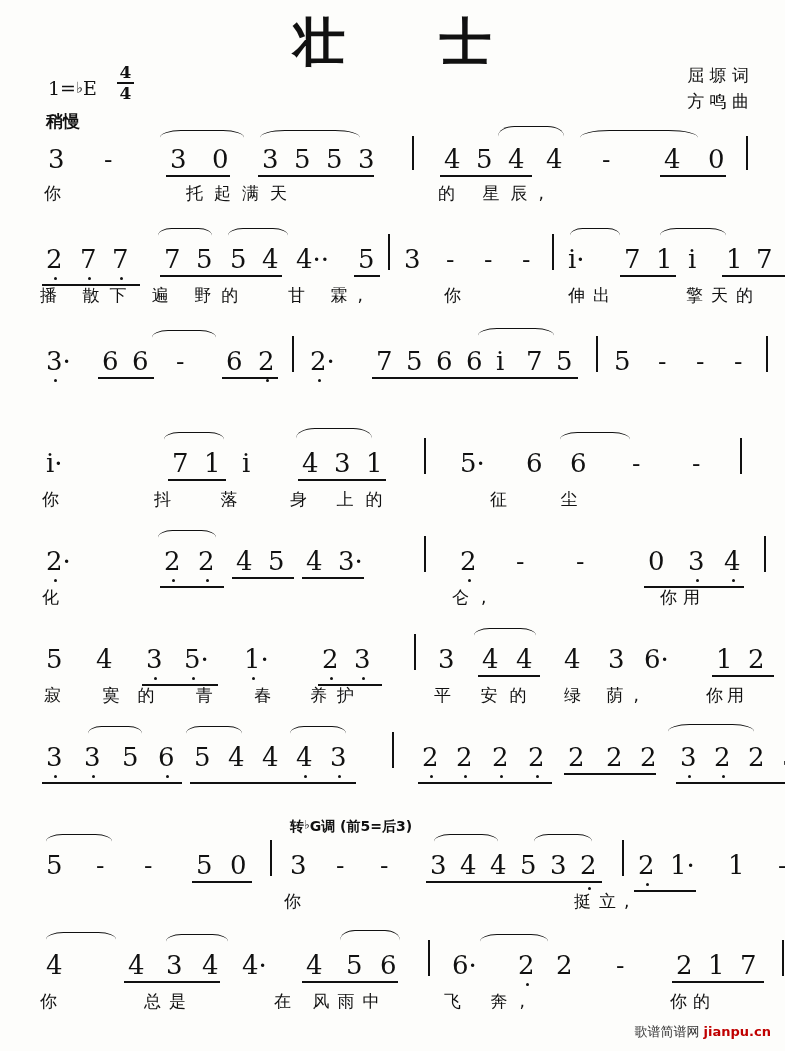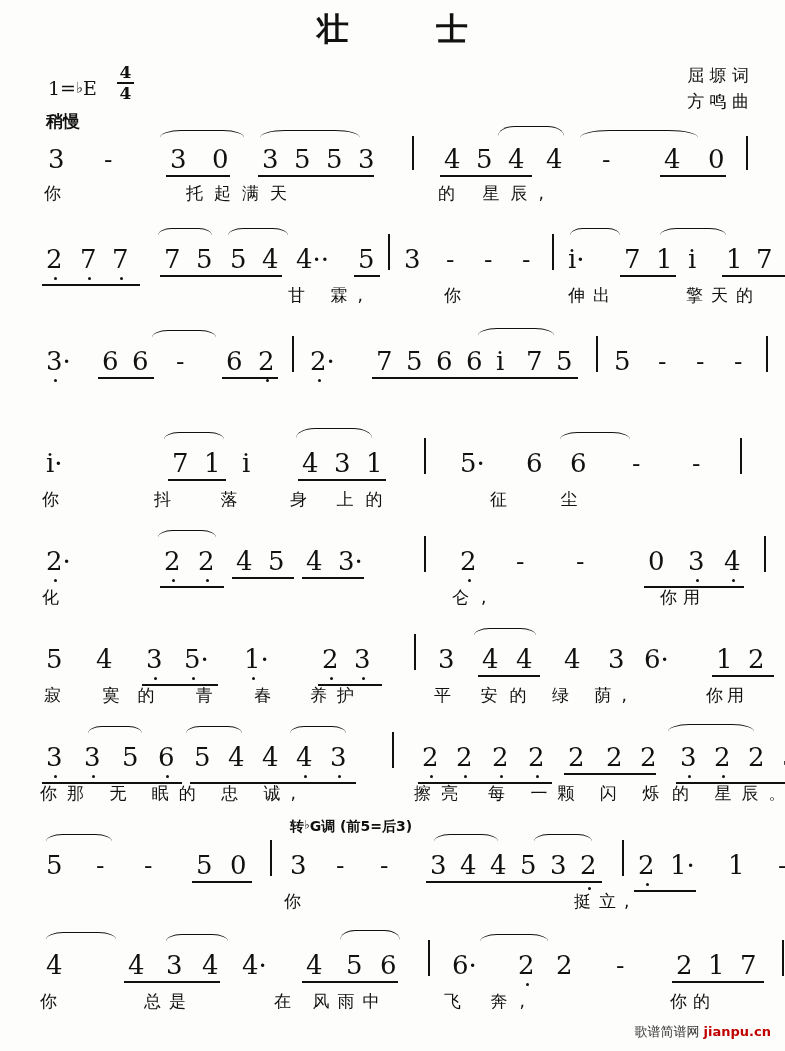--- a/index.html
+++ b/index.html
@@ -23,21 +23,21 @@
     background: #fdfdfb;
   }
 
   
   .title {
     position: absolute;
     top: 8px;
     left: 0;
     width: 785px;
     text-align: center;
-    font-size: 32px;
+    font-size: 52px;
     font-weight: bold;
     letter-spacing: 38px;
     text-indent: 38px;
     font-family: "DejaVu Serif", serif;
   }
 
   
   .keysig {
     position: absolute;
     left: 48px;
@@ -261,20 +261,21 @@
       <div class="note big" style="left:616px;">1</div>
       <div class="ul" style="left:580px; bottom:-3px; width:56px;"></div>
       <div class="note big" style="left:648px;">i</div>
 
       <div class="note big" style="left:686px;">1</div>
       <div class="note big" style="left:716px;">7</div>
       <div class="note big" style="left:744px;">1</div>
       <div class="ul" style="left:682px; bottom:-3px; width:82px;"></div>
     </div>
     <div class="lyrics-layer">
+      <div class="lyric" style="left:0px; top:10px; letter-spacing:10px;">播 散下 遍 野的</div>
       <div class="lyric" style="left:248px; top:10px; letter-spacing:10px;">甘 霖,</div>
       <div class="lyric" style="left:404px; top:10px;">你</div>
       <div class="lyric" style="left:528px; top:10px; letter-spacing:8px;">伸出</div>
       <div class="lyric" style="left:646px; top:10px; letter-spacing:8px;">擎天的</div>
     </div>
   </div>
 
   <div class="row" style="top:330px;">
     <div class="notes">
       <div class="slur" style="left:112px; top:0px; width:64px;"></div>
@@ -421,21 +422,21 @@
       <div class="note big" style="left:604px;">6·</div>
 
       <div class="note big" style="left:676px;">1</div>
       <div class="note big" style="left:708px;">2</div>
       <div class="ul" style="left:672px; bottom:-3px; width:62px;"></div>
     </div>
     <div class="lyrics-layer">
       <div class="lyric" style="left:4px; top:10px; letter-spacing:18px;">寂 寞的 青 春</div>
       <div class="lyric" style="left:270px; top:10px; letter-spacing:10px;">养护</div>
       <div class="lyric" style="left:394px; top:10px; letter-spacing:12px;">平 安的</div>
-      <div class="lyric" style="left:512px; top:10px; letter-spacing:10px;text-align:center;">绿 荫,</div>
+      <div class="lyric" style="left:524px; top:10px; letter-spacing:10px;text-align:center;">绿 荫,</div>
       <div class="lyric" style="left:666px; top:10px; letter-spacing:4px;">你用</div>
     </div>
   </div>
 
   <div class="row" style="top:726px;">
     <div class="notes">
       <div class="slur" style="left:48px; top:0px; width:54px;"></div>
       <div class="slur" style="left:146px; top:0px; width:56px;"></div>
       <div class="slur" style="left:250px; top:0px; width:56px;"></div>
       <div class="slur" style="left:628px; top:-2px; width:86px;"></div>
@@ -475,26 +476,20 @@
       <div class="note big" style="left:600px;">2</div>
       <div class="ul" style="left:524px; bottom:-3px; width:92px;"></div>
 
       <div class="note big" style="left:640px;">3</div>
       <div class="dot-dn" style="left:648px; bottom:-6px;"></div>
       <div class="note big" style="left:674px;">2</div>
       <div class="dot-dn" style="left:682px; bottom:-6px;"></div>
       <div class="note big" style="left:708px;">2</div>
       <div class="note big" style="left:742px;">5</div>
       <div class="ul" style="left:636px; bottom:-12px; width:126px;"></div>
-    </div>
-    <div class="lyrics-layer">
-      <div class="lyric" style="left:0px; top:10px; letter-spacing:10px;">你那 无 眠的 忠 诚,</div>
-      <div class="lyric" style="left:374px; top:10px; letter-spacing:10px;">擦亮</div>
-      <div class="lyric" style="left:448px; top:10px; letter-spacing:10px;">每 一颗 闪 烁</div>
-      <div class="lyric" style="left:632px; top:10px; letter-spacing:10px;">的 星辰。</div>
     </div>
   </div>
 
   <div class="modchange" style="left:290px; top:818px;">
     <span>转</span><span class="flat">♭</span><span>G</span><span>调 (前5=后3)</span>
   </div>
 
   <div class="row" style="top:834px;">
     <div class="notes">
       <div class="slur" style="left:6px; top:0px; width:66px;"></div>

